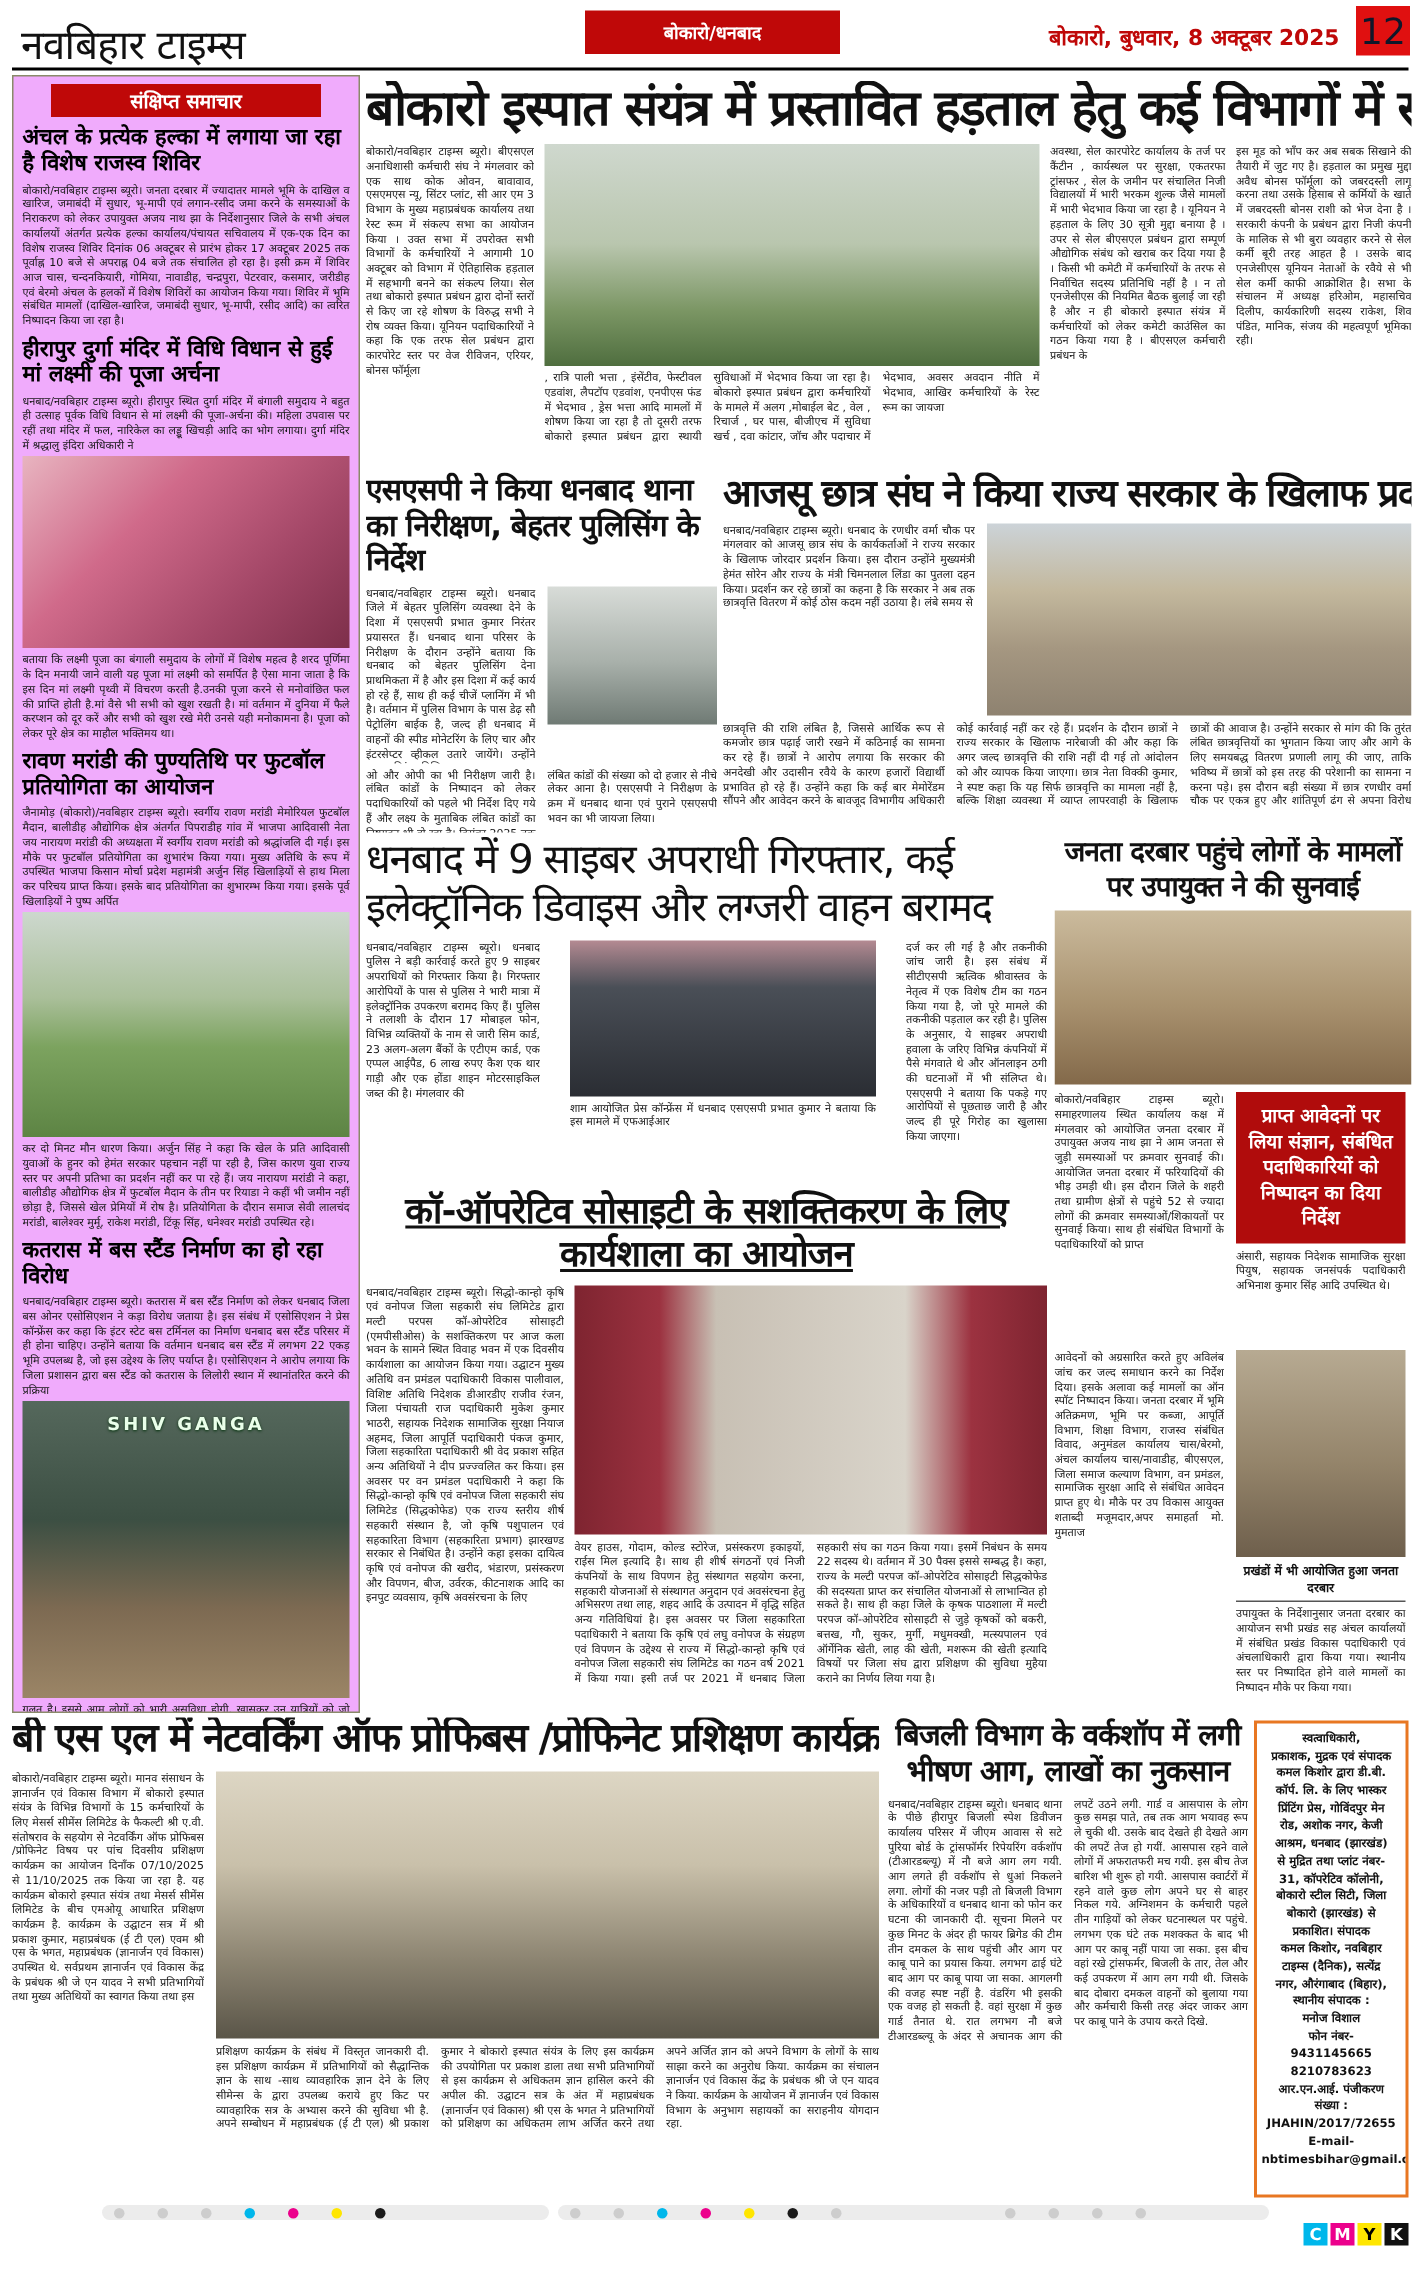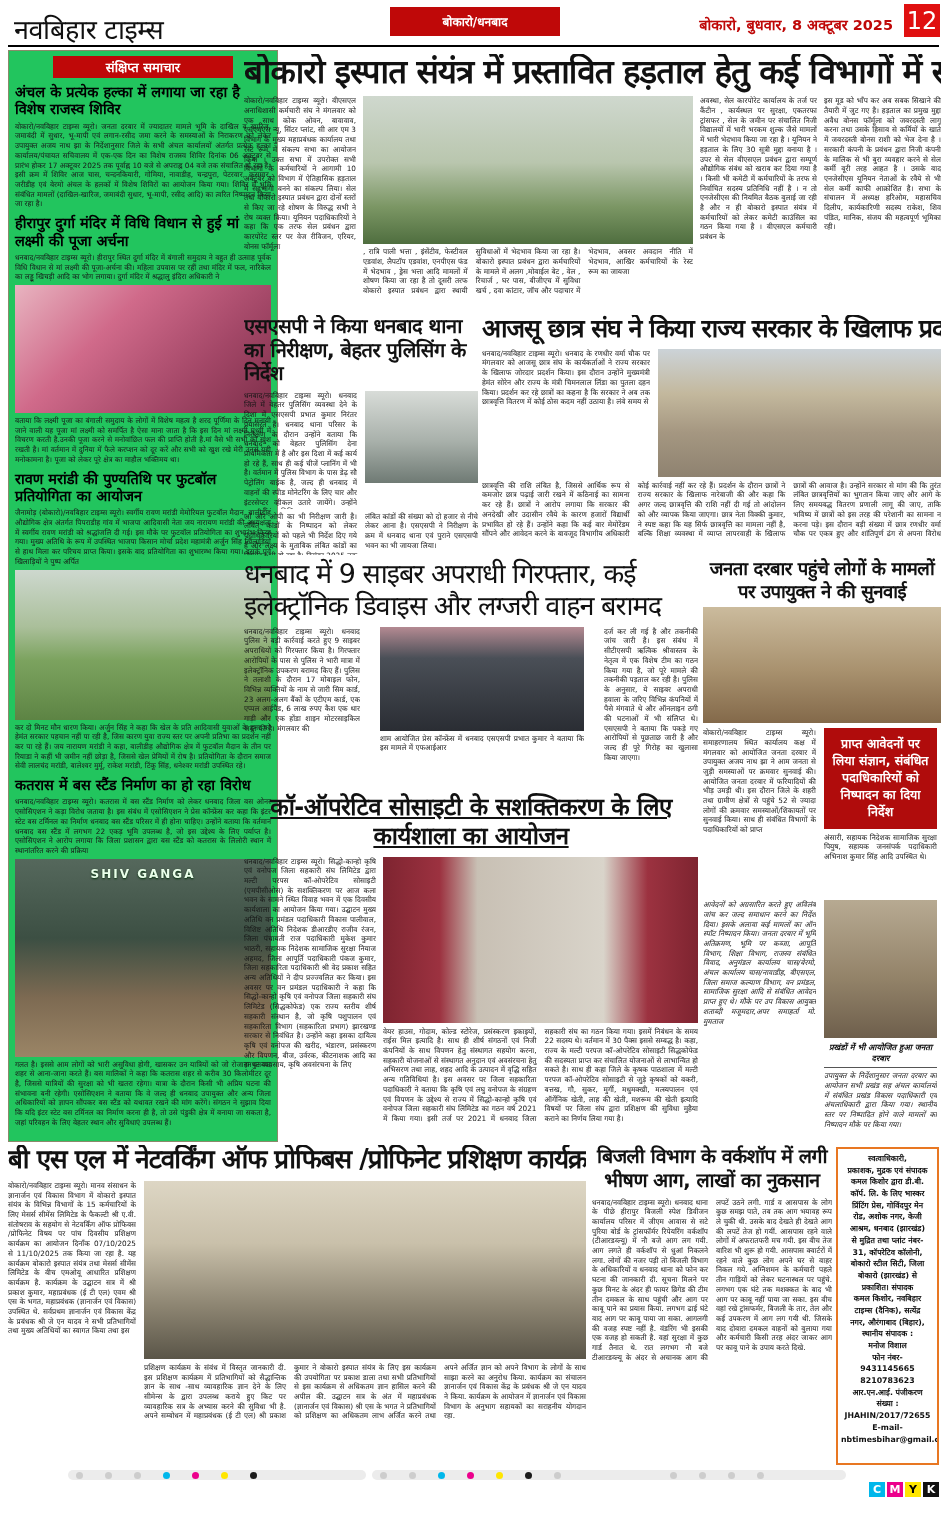--- a/index.html
+++ b/index.html
@@ -1,31 +1,31 @@
 <!DOCTYPE html>
 <html><head>
 <meta charset="utf-8">
 <style>
   html,body{margin:0;padding:0;background:#ffffff;}
   .page{position:relative;width:945px;height:1520px;background:#fff;font-family:"DejaVu Sans",sans-serif;overflow:hidden;color:#111;}
   
   .masthead{position:absolute;left:14px;top:10px;font-size:27px;font-weight:normal;letter-spacing:-0.5px;font-family:"DejaVu Serif",serif;}
   .edition-box{position:absolute;left:390px;top:7px;width:170px;height:29px;background:#bf0808;color:#fff;font-size:12px;font-weight:bold;display:flex;align-items:center;justify-content:center;}
   .dateline{position:absolute;right:52px;top:14px;font-size:14.5px;font-weight:bold;color:#bf0808;}
-  .pagenum{position:absolute;right:5px;top:4px;width:36px;height:33px;background:#e01010;color:#ffffff;font-size:24px;display:flex;align-items:center;justify-content:center;}
+  .pagenum{position:absolute;right:5px;top:4px;width:36px;height:33px;background:#e01010;color:#0f172a;font-size:24px;display:flex;align-items:center;justify-content:center;}
   .header-rule{position:absolute;left:8px;right:6px;top:45px;border-top:2.5px solid #000;}
   
   .bodytext{font-size:7.3px;line-height:1.33;text-align:justify;color:#161616;}
   .clip{overflow:hidden;}
   .cols2{column-count:2;column-gap:8px;}
   .cols3{column-count:3;column-gap:8px;}
   .photo{position:relative;overflow:hidden;}
   .photo-label{position:absolute;top:8px;left:50%;transform:translateX(-50%);color:#eaffea;font-size:12px;font-weight:bold;letter-spacing:2px;text-shadow:0 1px 2px #00300a;}
   
-  .sidebar{position:absolute;left:8px;top:50px;width:270px;height:1092px;background:#22c55e;border:1px solid #8a8a6a;padding:4px 6px;box-sizing:border-box;overflow:hidden;}
+  .sidebar{position:absolute;left:8px;top:50px;width:232px;height:1092px;background:#f0abfc;border:1px solid #8a8a6a;padding:4px 6px;box-sizing:border-box;overflow:hidden;}
   .sb-title{width:180px;margin:1px auto 5px auto;background:#bf0808;color:#fff;font-size:13px;font-weight:bold;text-align:center;padding:2px 0;}
   .sb-head{font-size:14.5px;font-weight:bold;line-height:1.2;margin:6px 0 3px 0;color:#000;}
   .sb-photo{width:100%;margin:3px 0;}
   .ph-temple{height:128px;background:linear-gradient(135deg,#e8b4c0 0%,#d06a8a 35%,#a34767 70%,#7d2f4a 100%);}
   .ph-football{height:150px;background:linear-gradient(180deg,#cdd8ce 0%,#aabf9a 38%,#7ca35f 60%,#5d8444 100%);}
   .ph-bus{height:198px;background:linear-gradient(180deg,#55685c 0%,#3c4f43 40%,#7d6a52 70%,#9b8566 100%);}
   
   .strike{position:absolute;left:244px;top:54px;width:697px;height:258px;overflow:hidden;}
   .strike-head{font-size:33px;font-weight:800;letter-spacing:-1px;line-height:1.1;white-space:nowrap;}
   .strike-row{display:grid;grid-template-columns:112px 330px 1fr 1fr;gap:7px;margin-top:6px;height:204px;}
@@ -166,21 +166,21 @@
   <div class="janta">
     <div class="janta-head">जनता दरबार पहुंचे लोगों के मामलों पर उपायुक्त ने की सुनवाई</div>
     <div class="photo ph-janta1"></div>
     <div class="janta-grid">
       <div class="bodytext clip" style="height:168px;">बोकारो/नवबिहार टाइम्स ब्यूरो। समाहरणालय स्थित कार्यालय कक्ष में मंगलवार को आयोजित जनता दरबार में उपायुक्त अजय नाथ झा ने आम जनता से जुड़ी समस्याओं पर क्रमवार सुनवाई की। आयोजित जनता दरबार में फरियादियों की भीड़ उमड़ी थी। इस दौरान जिले के शहरी तथा ग्रामीण क्षेत्रों से पहुंचे 52 से ज्यादा लोगों की क्रमवार समस्याओं/शिकायतों पर सुनवाई किया। साथ ही संबंधित विभागों के पदाधिकारियों को प्राप्त</div>
       <div>
         <div class="highlight-box">प्राप्त आवेदनों पर लिया संज्ञान, संबंधित पदाधिकारियों को निष्पादन का दिया निर्देश</div>
         <div class="bodytext clip" style="height:48px;margin-top:4px;">अंसारी, सहायक निदेशक सामाजिक सुरक्षा पियुष, सहायक जनसंपर्क पदाधिकारी अभिनाश कुमार सिंह आदि उपस्थित थे।</div>
       </div>
     </div>
-    <div class="janta-grid" style="margin-top:4px;font-style:italic;">
+    <div class="janta-grid" style="margin-top:4px;">
       <div class="bodytext clip" style="height:262px;">आवेदनों को अग्रसारित करते हुए अविलंब जांच कर जल्द समाधान करने का निर्देश दिया। इसके अलावा कई मामलों का ऑन स्पॉट निष्पादन किया। जनता दरबार में भूमि अतिक्रमण, भूमि पर कब्जा, आपूर्ति विभाग, शिक्षा विभाग, राजस्व संबंधित विवाद, अनुमंडल कार्यालय चास/बेरमो, अंचल कार्यालय चास/नावाडीह, बीएसएल, जिला समाज कल्याण विभाग, वन प्रमंडल, सामाजिक सुरक्षा आदि से संबंधित आवेदन प्राप्त हुए थे। मौके पर उप विकास आयुक्त शताब्दी मजूमदार,अपर समाहर्ता मो. मुमताज</div>
       <div>
         <div class="photo ph-janta2"></div>
         <div class="caption">प्रखंडों में भी आयोजित हुआ जनता दरबार</div>
         <div class="bodytext clip" style="height:92px;">उपायुक्त के निर्देशानुसार जनता दरबार का आयोजन सभी प्रखंड सह अंचल कार्यालयों में संबंधित प्रखंड विकास पदाधिकारी एवं अंचलाधिकारी द्वारा किया गया। स्थानीय स्तर पर निष्पादित होने वाले मामलों का निष्पादन मौके पर किया गया।</div>
       </div>
     </div>
   </div>
 
   <div class="coop">

